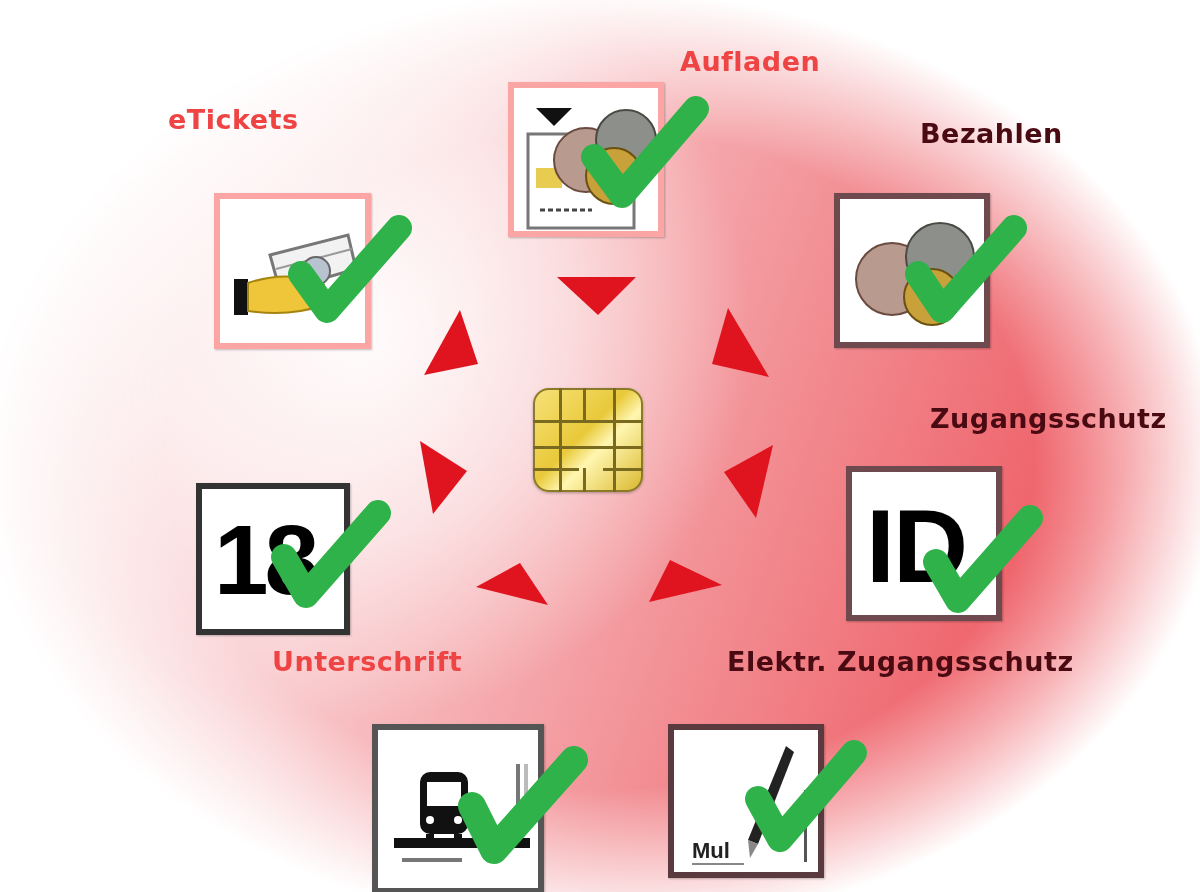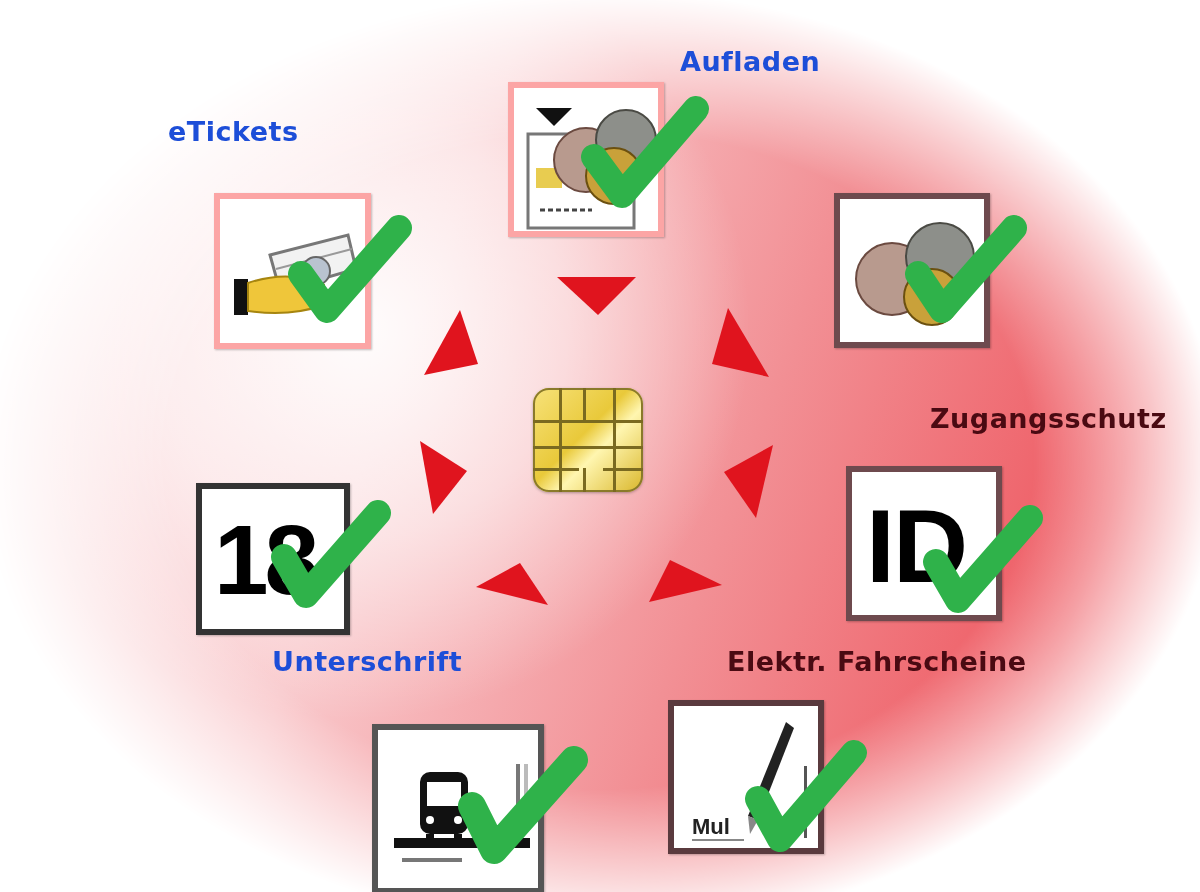--- a/index.html
+++ b/index.html
@@ -4,21 +4,21 @@
 <style>
   html,body{margin:0;padding:0;}
   body{width:1200px;height:892px;overflow:hidden;background:#ffffff;position:relative;font-family:"DejaVu Sans","Liberation Sans",sans-serif;}
   .stage{position:absolute;left:0;top:0;width:1200px;height:892px;overflow:hidden;}
   .bg{position:absolute;left:0;top:0;width:1200px;height:892px;
       background:
         radial-gradient(ellipse 520px 520px at 360px 330px, rgba(255,255,255,0.95) 0%, rgba(255,255,255,0.55) 40%, rgba(255,255,255,0) 75%),
         linear-gradient(110deg, #fdeff0 0%, #f9c9cc 35%, #f29095 60%, #ee5a62 85%, #ef6a70 100%);
       -webkit-mask-image: radial-gradient(ellipse 620px 470px at 600px 460px, #000 70%, transparent 100%);
       mask-image: radial-gradient(ellipse 620px 470px at 600px 460px, #000 70%, transparent 100%);}
-  .label{position:absolute;font-weight:bold;font-size:27px;letter-spacing:0.5px;white-space:nowrap;color:#1d4ed8;}
+  .label{position:absolute;font-weight:bold;font-size:27px;letter-spacing:0.5px;white-space:nowrap;color:#ef4444;}
   .label.dark{color:#4a0a12;}
   .tile{position:absolute;background:#fff;border:6px solid #fca5a5;box-sizing:border-box;box-shadow:1px 1px 2px rgba(0,0,0,0.25);margin-top:40px;}
   .check{position:absolute;pointer-events:none;}
   .chip{position:absolute;left:533px;top:388px;width:110px;height:104px;border-radius:16px;
         background:linear-gradient(135deg,#f7e27a 0%,#e9c93a 45%,#fff6b0 60%,#d9b62a 100%);
         box-shadow:0 0 0 2px #8a7a2a inset, 0 1px 3px rgba(0,0,0,0.3);overflow:hidden;}
   .chip .ln{position:absolute;background:#7a6a20;}
   .big{position:absolute;font-family:"Liberation Sans","DejaVu Sans",sans-serif;font-weight:bold;color:#000;line-height:1;}
 </style>
 </head>
@@ -36,34 +36,35 @@
       <line x1="26" y1="122" x2="78" y2="122" stroke="#444" stroke-width="3" stroke-dasharray="5,3"></line>
       <circle cx="72" cy="72" r="32" fill="#b89a8e" stroke="#6b4a40" stroke-width="2"></circle>
       <circle cx="112" cy="52" r="30" fill="#8d8f8a" stroke="#4a4a44" stroke-width="2"></circle>
       <circle cx="100" cy="88" r="28" fill="#c9a13a" stroke="#6b5010" stroke-width="2"></circle>
     </svg>
   </div>
   <svg class="check" style="left:580px;top:95px;" width="130" height="120" viewBox="0 0 130 120">
     <path d="M14 62 L42 100 L116 14" fill="none" stroke="#2fb24a" stroke-width="26" stroke-linecap="round" stroke-linejoin="round"></path>
   </svg>
 
-  <div class="label" style="left:168px;top:116px;text-align:center;">eTickets</div>
+  <div class="label" style="left:168px;top:104px;text-align:center;">eTickets</div>
   <div class="tile" style="left:214px;top:153px;width:157px;height:156px;">
     <svg width="151" height="150" viewBox="0 0 151 150">
       <path d="M50 56 L128 36 L136 70 L60 92 Z" fill="#f2f2f2" stroke="#777" stroke-width="3"></path>
       <path d="M56 70 L132 50" stroke="#999" stroke-width="2"></path>
       <circle cx="96" cy="72" r="14" fill="#b9c3d0" stroke="#666" stroke-width="2"></circle>
       <rect x="14" y="80" width="14" height="36" fill="#111"></rect>
       <path d="M28 84 Q70 70 104 86 L104 106 Q70 118 28 112 Z" fill="#efc63a" stroke="#a6850f" stroke-width="2"></path>
     </svg>
   </div>
   <svg class="check" style="left:285px;top:210px;" width="130" height="120" viewBox="0 0 130 120">
     <path d="M16 64 L42 100 L114 18" fill="none" stroke="#2fb24a" stroke-width="26" stroke-linecap="round" stroke-linejoin="round"></path>
   </svg>
 
+  <div class="label dark" style="left:920px;top:118px;">Bezahlen</div>
   <div class="tile" style="left:834px;top:153px;width:156px;height:155px;border-color:#6e4a4e;">
     <svg width="150" height="149" viewBox="0 0 150 149">
       <circle cx="52" cy="80" r="36" fill="#b89a8e" stroke="#6b4a40" stroke-width="2"></circle>
       <circle cx="100" cy="58" r="34" fill="#8d8f8a" stroke="#4a4a44" stroke-width="2"></circle>
       <circle cx="92" cy="98" r="28" fill="#c9a13a" stroke="#6b5010" stroke-width="2"></circle>
     </svg>
   </div>
   <svg class="check" style="left:902px;top:210px;" width="130" height="120" viewBox="0 0 130 120">
     <path d="M16 64 L40 100 L112 18" fill="none" stroke="#2fb24a" stroke-width="26" stroke-linecap="round" stroke-linejoin="round"></path>
   </svg>
@@ -95,22 +96,22 @@
       <rect x="16" y="108" width="136" height="10" fill="#111"></rect>
       <rect x="24" y="128" width="60" height="4" fill="#777"></rect>
       <rect x="138" y="34" width="4" height="58" fill="#777"></rect>
       <rect x="146" y="34" width="4" height="58" fill="#bbb"></rect>
     </svg>
   </div>
   <svg class="check" style="left:452px;top:740px;" width="140" height="130" viewBox="0 0 140 130">
     <path d="M20 66 L42 110 L122 20" fill="none" stroke="#2fb24a" stroke-width="28" stroke-linecap="round" stroke-linejoin="round"></path>
   </svg>
 
-  <div class="label dark" style="left:727px;top:646px;">Elektr. Fahrscheine</div>
-  <div class="tile" style="left:668px;top:660px;width:156px;height:154px;border-color:#5a3a3e;">
+  <div class="label dark" style="left:727px;top:646px;">Elektr. Zugangsschutz</div>
+  <div class="tile" style="left:668px;top:684px;width:156px;height:154px;border-color:#5a3a3e;">
     <svg width="150" height="148" viewBox="0 0 150 148">
       <path d="M112 16 L120 22 L84 114 L74 110 Z" fill="#222"></path>
       <polygon points="74,110 84,114 76,128" fill="#888"></polygon>
       <text x="18" y="128" font-family="Liberation Sans, sans-serif" font-weight="bold" font-size="22" fill="#222">Mul</text>
       <line x1="18" y1="134" x2="70" y2="134" stroke="#888" stroke-width="2"></line>
       <rect x="130" y="60" width="3" height="72" fill="#555"></rect>
     </svg>
   </div>
   <svg class="check" style="left:740px;top:735px;" width="130" height="120" viewBox="0 0 130 120">
     <path d="M18 64 L40 104 L114 18" fill="none" stroke="#2fb24a" stroke-width="26" stroke-linecap="round" stroke-linejoin="round"></path>

